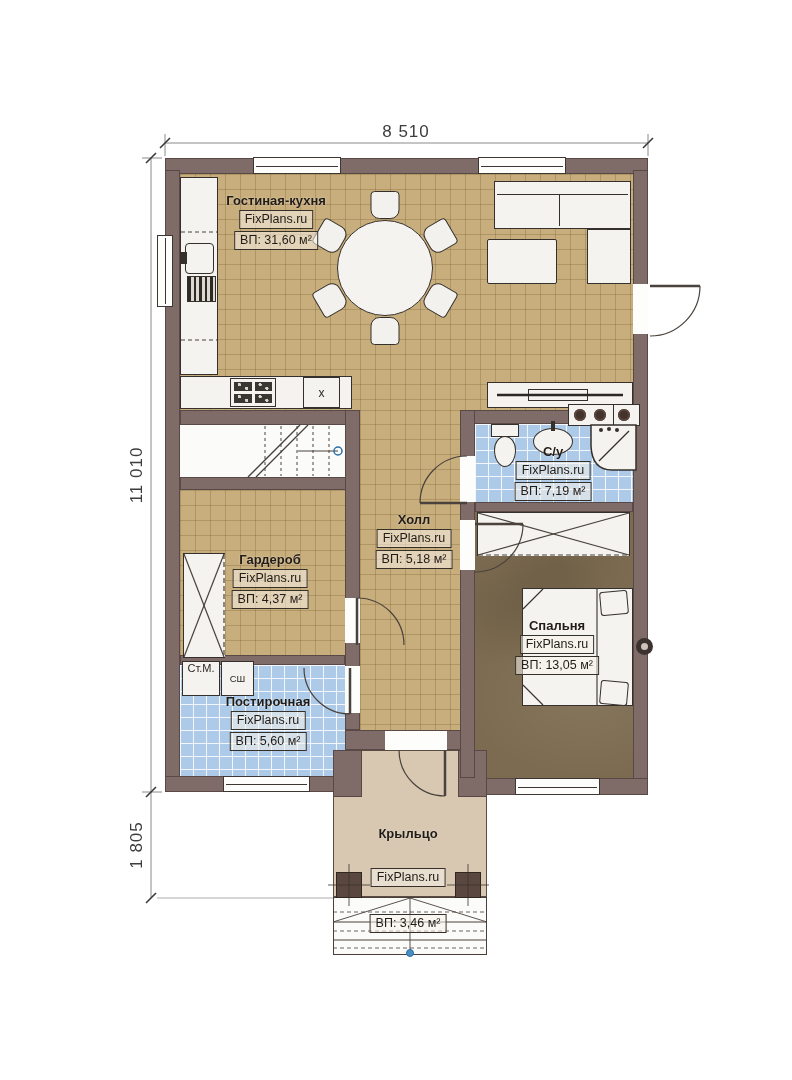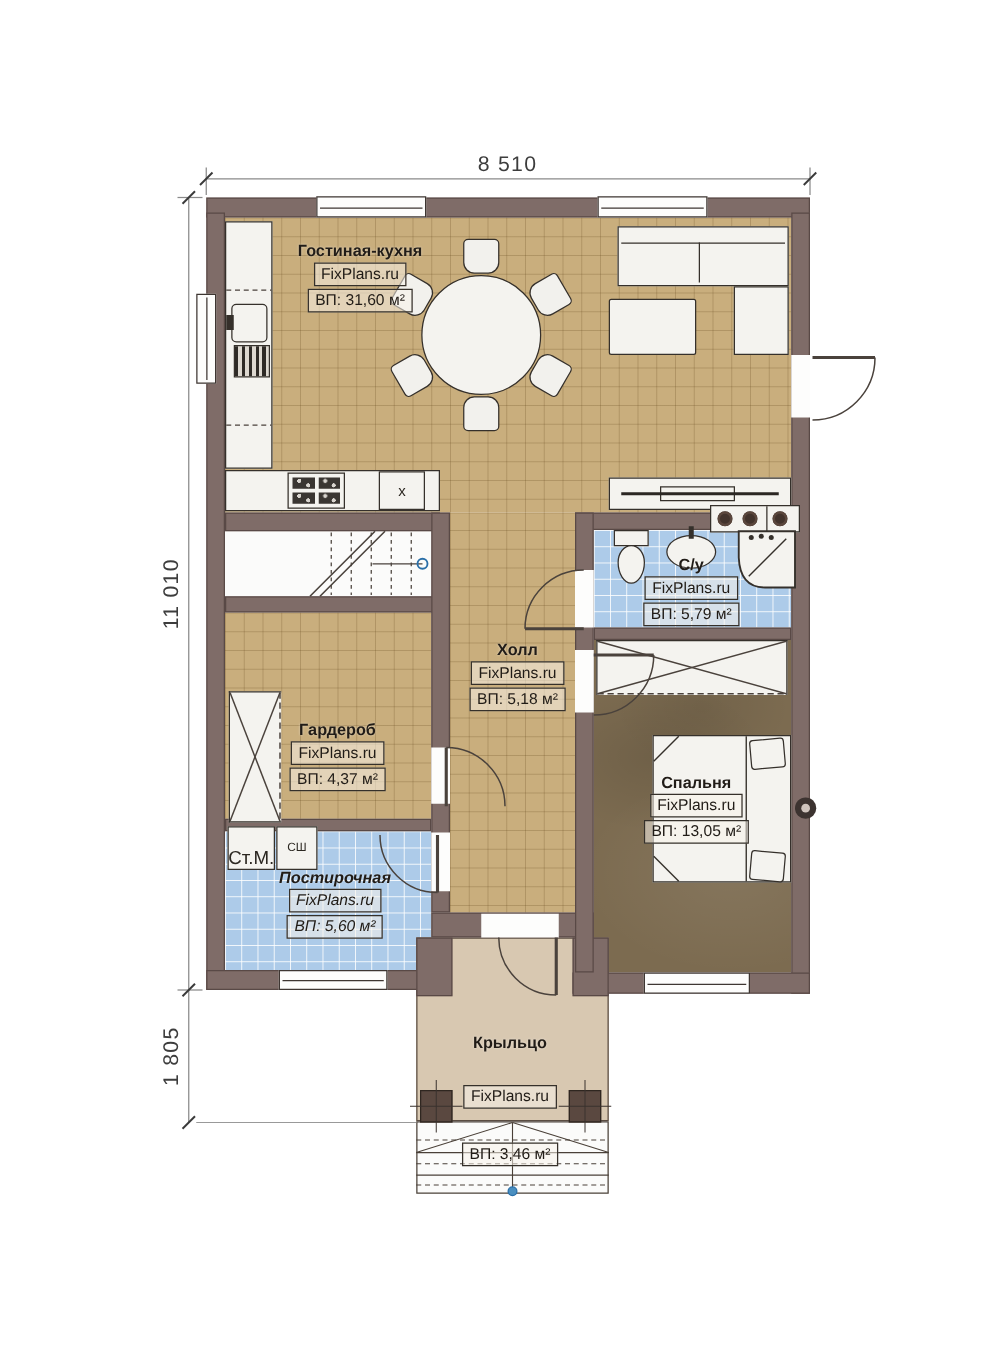--- a/index.html
+++ b/index.html
@@ -135,21 +135,21 @@
   <div class="fur" style="left:183px;top:553px;width:42px;height:105px;border-right:none;"></div>
   <div class="fur" style="left:477px;top:512px;width:153px;height:44px;border-bottom:none;"></div>
 
   <div class="fur" style="left:522px;top:588px;width:111px;height:118px;"></div>
   <div class="fur" style="left:600px;top:591px;width:28px;height:24px;transform:rotate(-5deg);border-radius:3px;"></div>
   <div class="fur" style="left:600px;top:681px;width:28px;height:24px;transform:rotate(5deg);border-radius:3px;"></div>
   <div class="abs" style="left:636px;top:638px;width:17px;height:17px;border-radius:50%;background:#3c3330;">
     <div class="abs" style="left:5px;top:5px;width:7px;height:7px;border-radius:50%;background:#cfc4bd;"></div>
   </div>
 
-  <div class="fur" style="left:182px;top:661px;width:38px;height:35px;display:flex;align-items:flex-end;justify-content:center;font-size:15px;color:#2b2721;">
+  <div class="fur" style="left:182px;top:661px;width:38px;height:35px;display:flex;align-items:flex-start;justify-content:center;font-size:11px;color:#2b2721;">
     <span>Ст.М.</span>
   </div>
   <div class="fur" style="left:221px;top:661px;width:33px;height:35px;display:flex;align-items:center;justify-content:center;font-size:9.5px;color:#2b2721;">
     <span>СШ</span>
   </div>
 
   <div class="col" style="left:336px;top:872px;width:26px;height:26px;"></div>
   <div class="col" style="left:455px;top:872px;width:26px;height:26px;"></div>
 
   <svg width="792" height="1080" viewBox="0 0 792 1080">
@@ -242,46 +242,46 @@
     </g>
     <g stroke="#3a3a3a" stroke-width="1.6">
       <line x1="160" y1="148" x2="170" y2="138"></line>
         <line x1="643" y1="148" x2="653" y2="138"></line>
       <line x1="146" y1="163" x2="156" y2="153"></line>
         <line x1="146" y1="797" x2="156" y2="787"></line>
       <line x1="146" y1="903" x2="156" y2="893"></line>
     </g>
   </svg>
 
-  <div class="lbl" style="left:288px;top:193px;">
+  <div class="lbl" style="left:276px;top:193px;">
     <div class="rname">Гостиная-кухня</div>
     <div class="rbox">FixPlans.ru</div>
     <div class="rbox">ВП: 31,60 м²</div>
   </div>
   <div class="lbl" style="left:553px;top:444px;">
     <div class="rname">С/у</div>
     <div class="rbox">FixPlans.ru</div>
-    <div class="rbox">ВП: 5,79 м²</div>
+    <div class="rbox">ВП: 7,19 м²</div>
   </div>
   <div class="lbl" style="left:414px;top:512px;">
     <div class="rname">Холл</div>
     <div class="rbox">FixPlans.ru</div>
     <div class="rbox">ВП: 5,18 м²</div>
   </div>
-  <div class="lbl" style="left:270px;top:576px;justify-content:space-between;">
+  <div class="lbl" style="left:270px;top:552px;justify-content:space-between;">
     <div class="rname">Гардероб</div>
     <div class="rbox">FixPlans.ru</div>
     <div class="rbox">ВП: 4,37 м²</div>
   </div>
   <div class="lbl" style="left:557px;top:618px;">
     <div class="rname">Спальня</div>
     <div class="rbox">FixPlans.ru</div>
     <div class="rbox">ВП: 13,05 м²</div>
   </div>
-  <div class="lbl" style="left:268px;top:694px;font-style:italic;">
+  <div class="lbl" style="left:268px;top:694px;">
     <div class="rname">Постирочная</div>
     <div class="rbox">FixPlans.ru</div>
     <div class="rbox">ВП: 5,60 м²</div>
   </div>
   <div class="lbl" style="left:408px;top:826px;gap:27px;">
     <div class="rname">Крыльцо</div>
     <div class="rbox">FixPlans.ru</div>
     <div class="rbox">ВП: 3,46 м²</div>
   </div>
 

